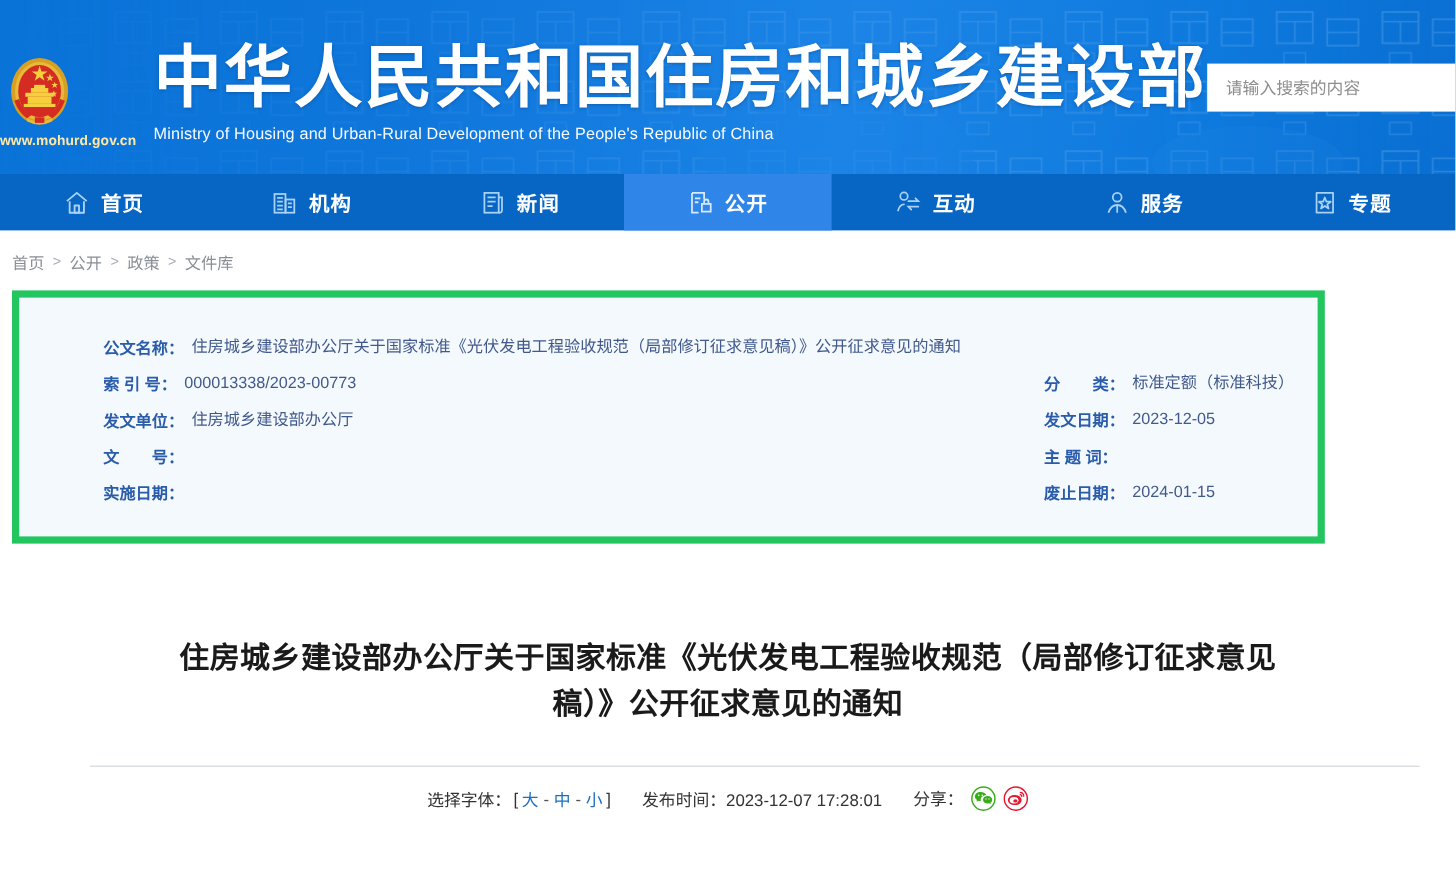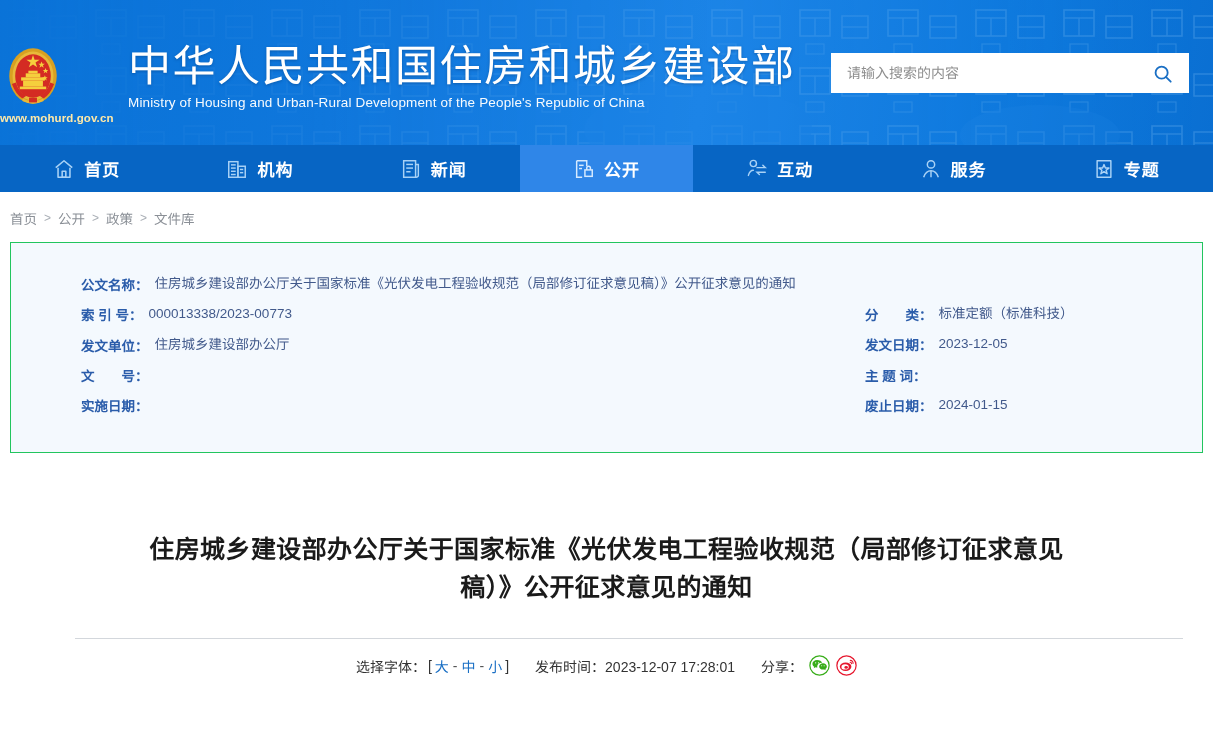--- a/index.html
+++ b/index.html
@@ -59,22 +59,22 @@
     margin-top: 3px;
     white-space: nowrap;
   }
 
   .title-block {
     flex: 0 0 auto;
     padding-left: 0px;
     margin-top: 6px;
   }
   .site-title-cn {
-    font-size: 43px;
-    font-weight: normal;
+    font-size: 57px;
+    font-weight: bold;
     color: #ffffff;
     letter-spacing: 1.5px;
     line-height: 1.18;
     text-shadow: 0 1px 3px rgba(0,40,90,.35);
     white-space: nowrap;
   }
   .site-title-en {
     font-size: 13.5px;
     color: #ffffff;
     letter-spacing: .15px;
@@ -163,24 +163,24 @@
     display: flex;
     align-items: center;
     gap: 7px;
   }
   .breadcrumb .crumb { color: #8a8f96; text-decoration: none; cursor: pointer; }
   .breadcrumb .sep { color: #a9aeb5; font-size: 12px; }
 
   
   .info-panel-wrap { padding: 0 10px; }
   .info-panel {
-    width: 1193px;
+    width: 1094px;
     min-height: 211px;
     background: #f4f9fe;
-    border: 1px solid #22c55e;
+    border: 6px solid #22c55e;
     padding: 26px 0 22px 0;
   }
   .info-grid {
     display: grid;
     grid-template-columns: 790px 1fr;
     row-gap: 0px;
   }
   .info-row {
     display: flex;
     align-items: flex-start;
@@ -231,21 +231,21 @@
     gap: 26px;
     padding: 16px 0 0 0;
     font-size: 14px;
     color: #333333;
   }
   .font-choose { display: flex; align-items: center; gap: 2px; white-space: nowrap; }
   .font-choose .bracket { color: #333; }
   .font-size-link { color: #1a6fc4; cursor: pointer; text-decoration: none; padding: 0 1px; }
   .font-dash { color: #555; padding: 0 1px; }
   .publish-time { white-space: nowrap; color: #333; }
-  .share-block { display: flex; align-items: center; gap: 6px; }
+  .share-block { display: flex; gap: 6px; }
   .share-label { white-space: nowrap; color: #333; }
   .share-icon { width: 21px; height: 21px; cursor: pointer; display: block; }
 </style>
 </head>
 <body>
 
 <header class="site-header">
 
   <svg class="header-watermark" viewBox="0 0 1213 145" preserveAspectRatio="none" aria-hidden="true">
     <defs>

